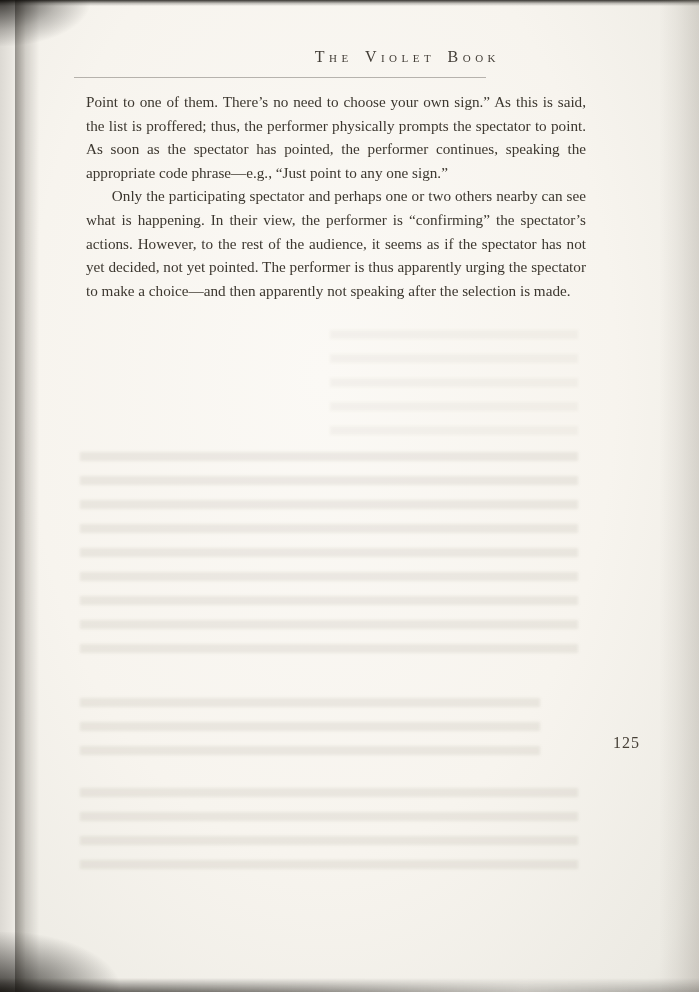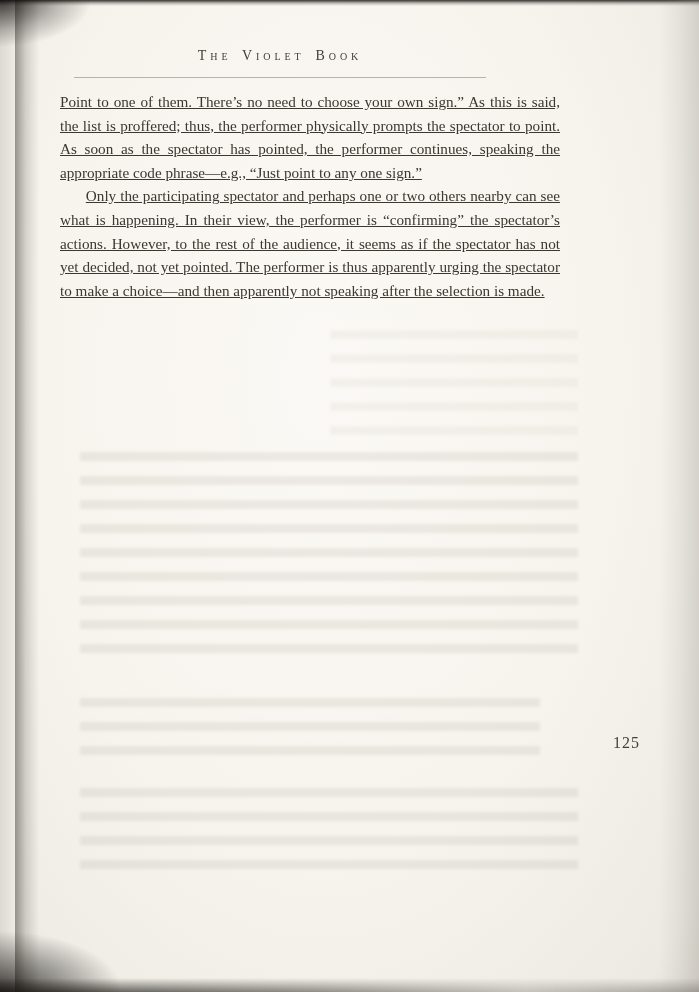--- a/index.html
+++ b/index.html
@@ -48,41 +48,40 @@
     filter: blur(0.5px);
   }
   .edge-right {
     position: absolute; top: 0; bottom: 0; right: 0; width: 40px;
     background: linear-gradient(270deg, rgba(140,134,124,0.28) 0%, rgba(140,134,124,0.1) 55%, rgba(140,134,124,0) 100%);
   }
   
   .running-head {
     position: absolute;
     top: 48px; left: 60px; width: 440px;
-    text-align: center;
+    text-align: right;
     font-variant: small-caps;
-    font-size: 14px;
+    font-size: 16px;
     letter-spacing: 0.28em;
     word-spacing: 0.25em;
     color: #433e37;
   }
   .header-rule {
     position: absolute;
     top: 77px; left: 74px; width: 412px; height: 1px;
     background: rgba(60,55,48,0.35);
   }
   .body-text {
     position: absolute;
-    top: 90px; left: 60px; width: 500px;
+    top: 90px; left: 86px; width: 500px;
     font-size: 15.2px;
     line-height: 23.6px;
     color: #3c372f;
     text-align: justify;
     hyphens: auto;
-    text-decoration: underline;
     -webkit-hyphens: auto;
   }
   .body-text p { margin: 0; }
   .body-text p.indent { text-indent: 1.7em; }
   .page-number {
     position: absolute;
     top: 734px; left: 613px;
     font-size: 16px;
     letter-spacing: 0.06em;
     color: #463f36;

